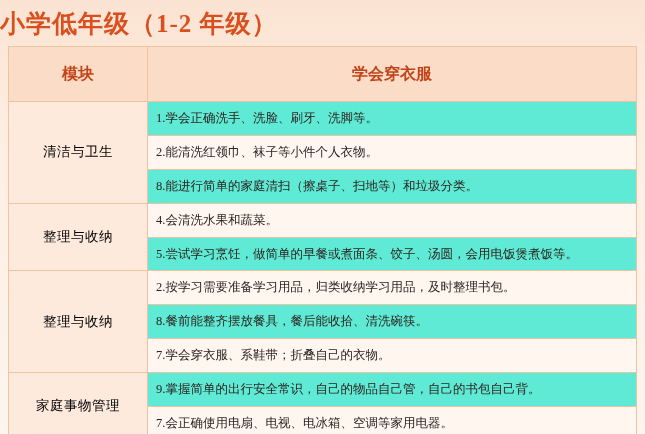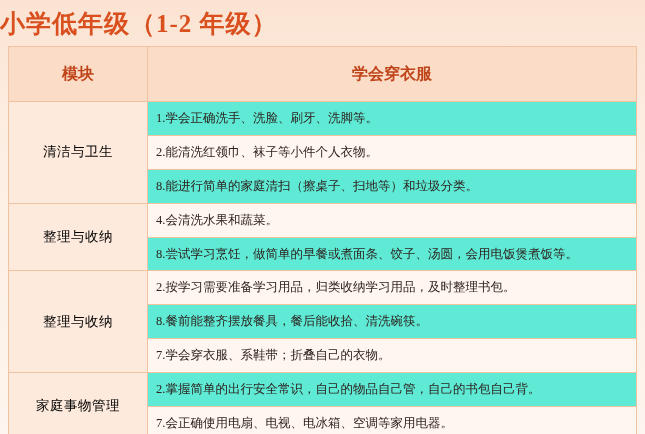--- a/index.html
+++ b/index.html
@@ -104,37 +104,37 @@
       </tr>
       <tr>
         <td class="item-cell">8.能进行简单的家庭清扫（擦桌子、扫地等）和垃圾分类。</td>
       </tr>
 
       <tr class="alt">
         <td class="mod-cell" rowspan="2">整理与收纳</td>
         <td class="item-cell">4.会清洗水果和蔬菜。</td>
       </tr>
       <tr>
-        <td class="item-cell">8.尝试学习烹饪，做简单的早餐或煮面条、饺子、汤圆，会用电饭煲煮饭等。</td>
+        <td class="item-cell">5.尝试学习烹饪，做简单的早餐或煮面条、饺子、汤圆，会用电饭煲煮饭等。</td>
       </tr>
 
       <tr class="alt">
         <td class="mod-cell" rowspan="3">整理与收纳</td>
         <td class="item-cell">2.按学习需要准备学习用品，归类收纳学习用品，及时整理书包。</td>
       </tr>
       <tr>
         <td class="item-cell">8.餐前能整齐摆放餐具，餐后能收拾、清洗碗筷。</td>
       </tr>
       <tr class="alt">
         <td class="item-cell">7.学会穿衣服、系鞋带；折叠自己的衣物。</td>
       </tr>
 
       <tr>
         <td class="mod-cell" rowspan="2">家庭事物管理</td>
-        <td class="item-cell">2.掌握简单的出行安全常识，自己的物品自己管，自己的书包自己背。</td>
+        <td class="item-cell">9.掌握简单的出行安全常识，自己的物品自己管，自己的书包自己背。</td>
       </tr>
       <tr class="alt">
         <td class="item-cell">7.会正确使用电扇、电视、电冰箱、空调等家用电器。</td>
       </tr>
 
     </tbody>
   </table>
 
 </div>
 

